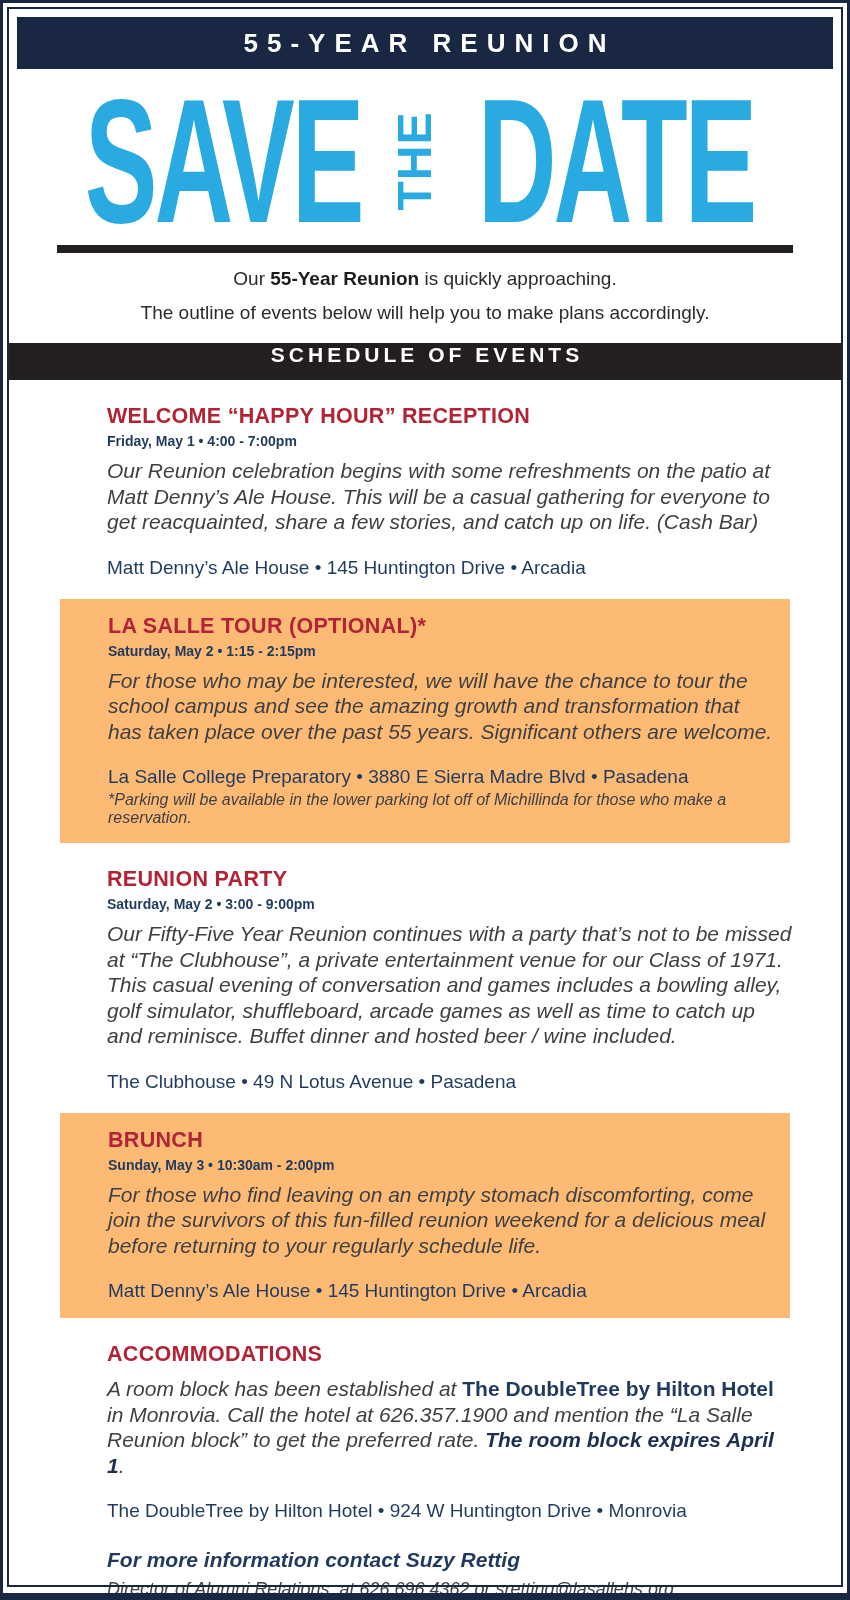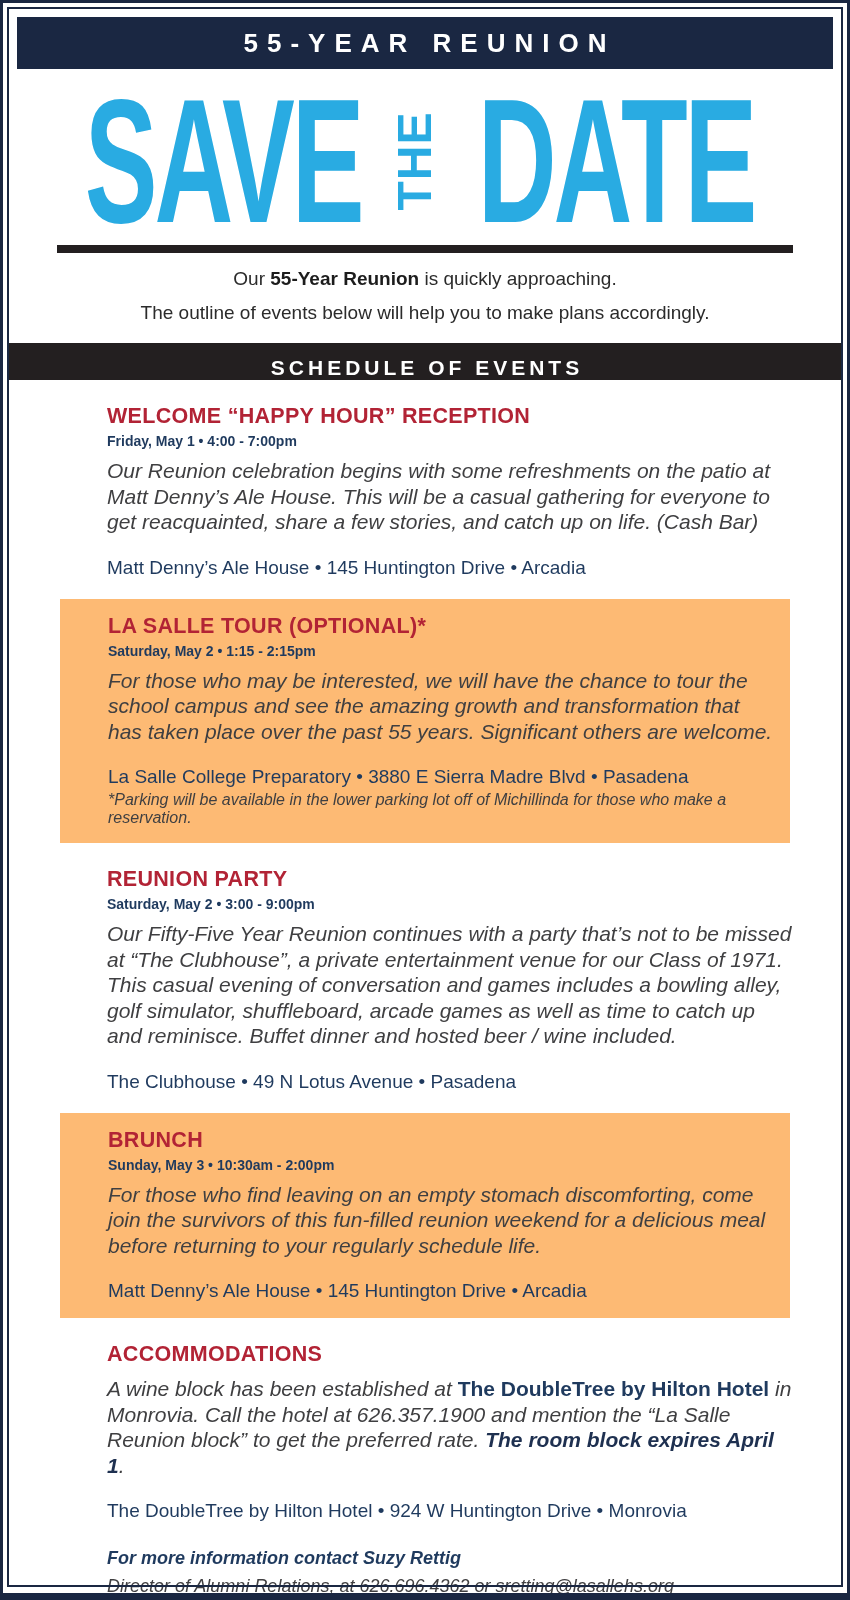--- a/index.html
+++ b/index.html
@@ -39,21 +39,21 @@
 
   .rule{height:8px;background:#231F20;width:736px;margin:14px auto 0 auto;}
 
   
   .intro{margin-top:9px;text-align:center;font-size:19px;line-height:34px;color:#2b2b2b;}
   .intro-line .seg-b{font-weight:bold;color:#1c1c1c;}
 
   
   .schedule-bar{
     margin-top:13px;height:37px;background:#231F20;
-    display:flex;align-items:flex-end;justify-content:center;
+    display:flex;align-items:flex-start;justify-content:center;
   }
   .schedule-bar span{color:#fff;font-weight:bold;font-size:21px;letter-spacing:4px;padding-left:4px;}
 
   
   .event{padding:24px 47px 0 98px;}
   .event.highlight{
     background:#fdba74;margin:20px 51px 0 51px;
     padding:15px 14px 16px 48px;
   }
   .ev-h{margin:0;font-size:21.5px;font-weight:bold;color:#B22335;letter-spacing:0.3px;}
@@ -63,21 +63,21 @@
   .note{margin-top:3px;font-size:16px;font-style:italic;color:#3F3F41;}
 
   
   .acc-para{font-style:normal;}
   .acc-para .seg-i{font-style:italic;}
   .acc-para .seg-b{font-style:normal;font-weight:bold;color:#1F3A5E;}
   .acc-para .seg-bi{font-style:italic;font-weight:bold;color:#1E3050;}
 
   
   .contact{padding:26px 47px 0 98px;}
-  .contact-h{font-size:18px;font-weight:bold;font-style:italic;color:#1F3A5E;}
+  .contact-h{font-size:21px;font-weight:bold;font-style:italic;color:#1F3A5E;}
   .contact-d{margin-top:7px;font-size:18px;font-style:italic;color:#414042;}
 </style>
 </head>
 <body>
 
 <div class="outer-frame"></div>
 <div class="inner-frame"></div>
 <div class="bottom-band"></div>
 
 <div class="content">
@@ -138,21 +138,21 @@
     <h3 class="ev-h">BRUNCH</h3>
     <div class="ev-dt">Sunday, May 3 • 10:30am - 2:00pm</div>
     <p class="desc">For those who find leaving on an empty stomach discomforting, come join the survivors of this fun-filled reunion weekend for a delicious meal before returning to your regularly schedule life.</p>
     <div class="loc">Matt Denny’s Ale House • 145 Huntington Drive • Arcadia</div>
 
   </section>
 </div>
 
   <section class="event">
     <h3 class="ev-h">ACCOMMODATIONS</h3>
-    <p class="desc acc-para"><span class="seg-i">A wine block has been established at </span><span class="seg-b">The DoubleTree by Hilton Hotel</span><span class="seg-i"> in Monrovia. Call the hotel at 626.357.1900 and mention the “La Salle Reunion block” to get the preferred rate. </span><span class="seg-bi">The room block expires April 1</span><span class="seg-i">.</span></p>
+    <p class="desc acc-para"><span class="seg-i">A room block has been established at </span><span class="seg-b">The DoubleTree by Hilton Hotel</span><span class="seg-i"> in Monrovia. Call the hotel at 626.357.1900 and mention the “La Salle Reunion block” to get the preferred rate. </span><span class="seg-bi">The room block expires April 1</span><span class="seg-i">.</span></p>
     <div class="loc">The DoubleTree by Hilton Hotel • 924 W Huntington Drive • Monrovia</div>
   </section>
 
   <footer class="contact">
     <div class="contact-h">For more information contact Suzy Rettig</div>
     <div class="contact-d">Director of Alumni Relations, at 626.696.4362 or sretting@lasallehs.org</div>
 
   </footer>
 
 </div>

